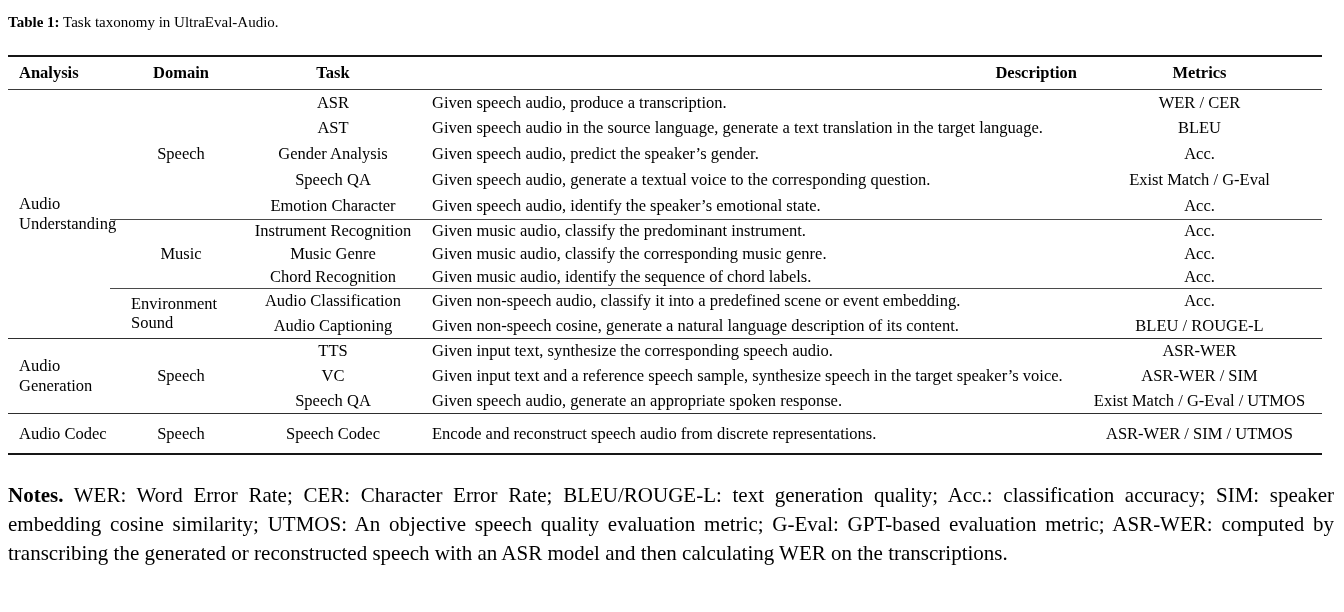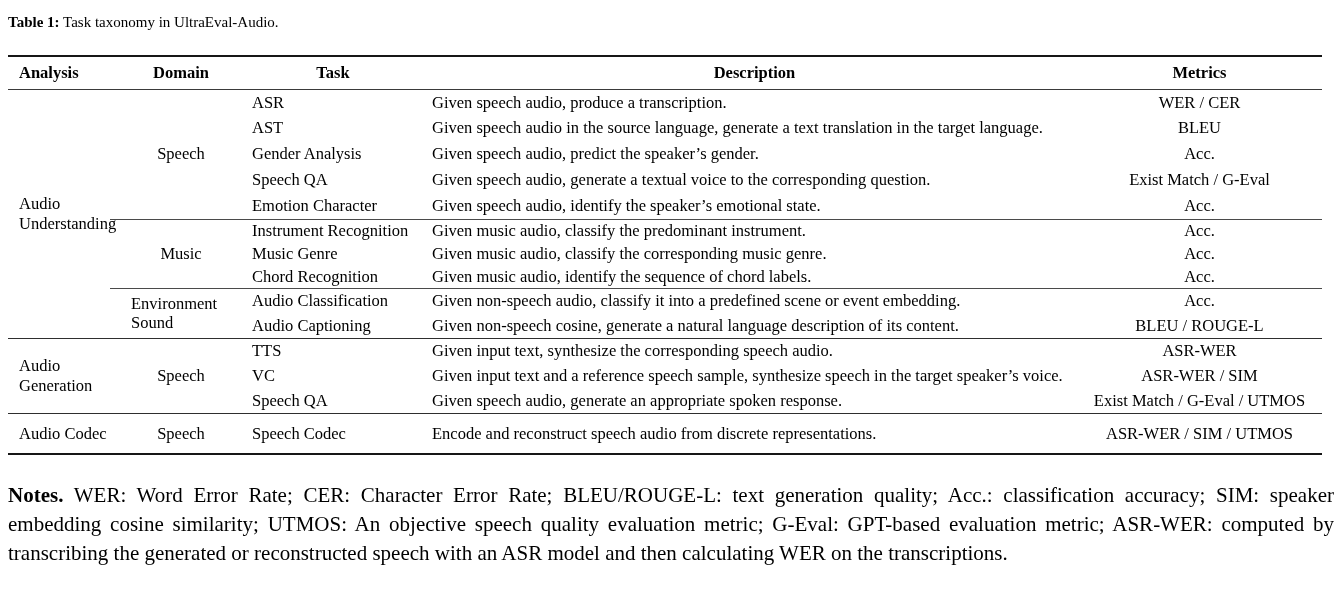--- a/index.html
+++ b/index.html
@@ -33,32 +33,32 @@
   thead th {
     border-top: 2.5px solid #161616;
     border-bottom: 1.5px solid #3a3a3a;
     height: 33px;
     font-weight: bold;
     padding: 0;
     vertical-align: middle;
   }
   th.h-category { text-align: left; padding-left: 11px; }
   th.h-domain, th.h-task, th.h-metrics { text-align: center; }
-  th.h-desc { text-align: center; padding-left: 18px; }
+  th.h-desc { text-align: right; padding-left: 18px; }
 
   td { padding: 0; vertical-align: middle; height: 25px; line-height: 1.18; }
   tr.r-speech td { height: 26px; }
   tr.r-music  td { height: 23px; margin-top: 38px; }
   tr.r-codec  td { height: 41px; }
 
   td.cell-category { text-align: left; padding-left: 11px; }
   td.cell-domain   { text-align: center; }
   td.cell-domain .wrapblock,
   td.cell-category .wrapblock { display: inline-block; text-align: left; max-width: 100px; }
-  td.cell-task     { text-align: left; }
+  td.cell-task     { text-align: center; }
   td.cell-desc     { text-align: left; padding-left: 18px; }
   td.cell-metrics  { text-align: center; }
 
   tr.rule-mid  > td { border-top: 1px solid #4a4a4a; }
   tr.rule-full > td { border-top: 1.5px solid #2e2e2e; }
   tr.last-row  > td { border-bottom: 2.5px solid #161616; }
 
   .notes {
     margin: 26px 2px 0 0;
     width: 1326px;

